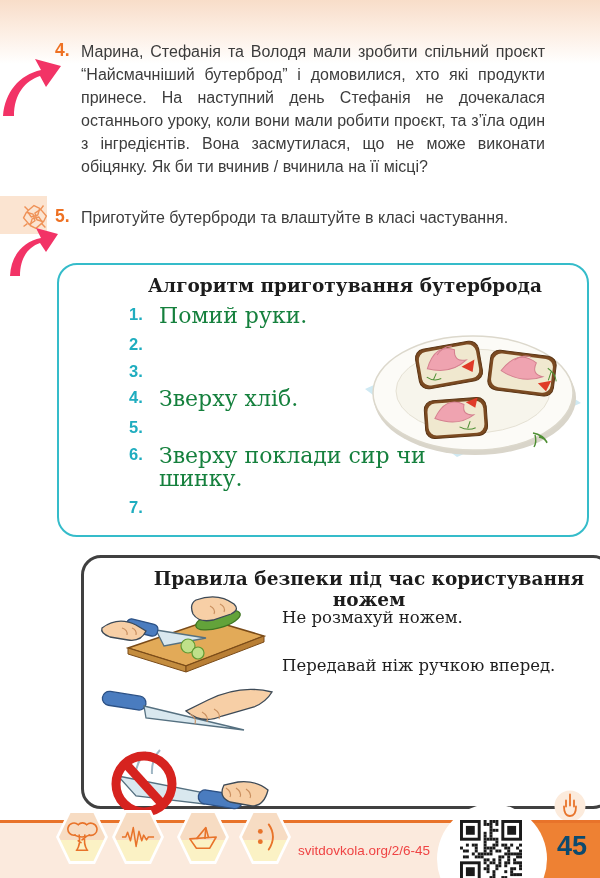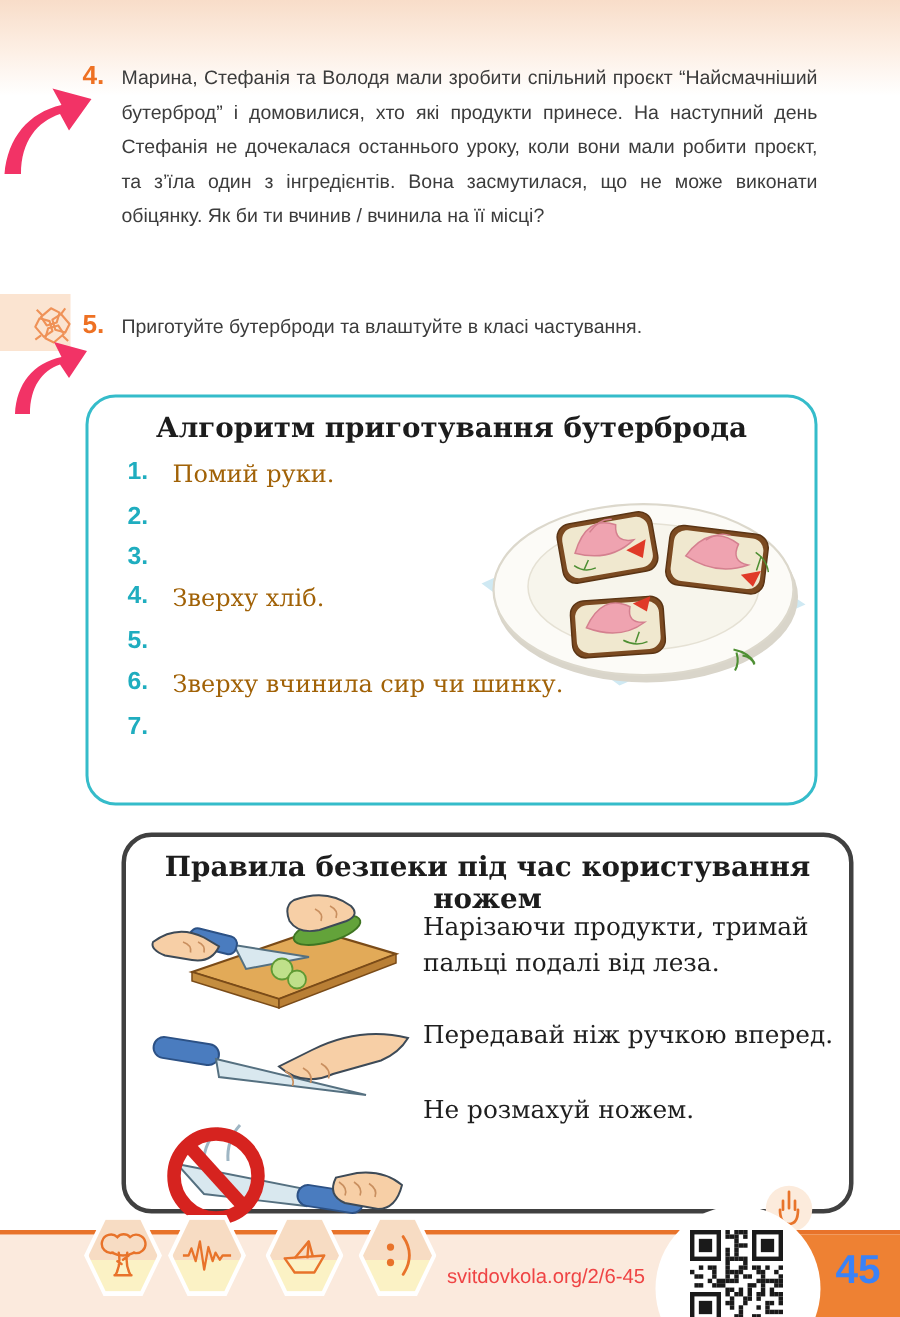--- a/index.html
+++ b/index.html
@@ -7,39 +7,39 @@
     width:600px;height:878px;position:relative;overflow:hidden;
     background:#ffffff;
     font-family:"Liberation Sans",sans-serif;
   }
   .abs{position:absolute;}
   
   .top-grad{left:0;top:0;width:600px;height:64px;
     background:linear-gradient(180deg,#f8ddc9 0%,#fdf0e6 55%,#ffffff 100%);}
   
   .task-num{font-weight:bold;font-size:17.5px;color:#ee7123;width:24px;text-align:left;}
-  .task-text{font-size:13px;line-height:23px;color:#3c3c3c;text-align:justify;}
+  .task-text{font-size:16px;line-height:23px;color:#3c3c3c;text-align:justify;}
   #task4-num{left:55px;top:40px;}
   #task4-text{left:81px;top:40px;width:464px;}
   #task5-num{left:55px;top:206px;}
   #task5-text{left:81px;top:206px;width:464px;}
   .margin-strip{left:0;top:196px;width:47px;height:38px;background:#fbe4d1;}
   
-  .round-box{background:#ffffff;border-radius:20px;}
+  .round-box{background:#ffffff;border-radius:20px;padding-left:44px;}
   #algo-box{left:57px;top:263px;width:484px;height:270px;border:2px solid #35bcca;}
   #safety-box{left:57px;top:555px;width:482px;height:248px;border:3px solid #404040;margin-left:24px;}
   .box-title{font-family:"DejaVu Serif","Liberation Serif",serif;font-weight:bold;
     font-size:18.5px;color:#1c1c1c;text-align:center;margin-top:10px;}
   
   .steps{list-style:none;margin:8px 0 0 0;padding:0 0 0 26px;}
   .steps li{display:flex;margin-bottom:6.5px;}
   .step-n{color:#1fadbf;font-weight:bold;font-size:16.5px;width:30px;flex:0 0 30px;
     font-family:"Liberation Sans",sans-serif;padding-top:1px;}
-  .step-t{font-family:"DejaVu Serif","Liberation Serif",serif;font-size:16px;
-    line-height:23.5px;color:#a16207;max-width:345px;}
+  .step-t{font-family:"DejaVu Serif","Liberation Serif",serif;font-size:22px;
+    line-height:23.5px;color:#15803d;max-width:345px;}
   #photo{right:2px;top:38px;width:224px;height:162px;}
   
   .illus-col{left:14px;top:36px;width:180px;}
   .rules-col{left:198px;top:48px;width:278px;}
   .rule{font-family:"DejaVu Serif","Liberation Serif",serif;font-size:16.5px;
     line-height:24px;color:#1e1e1e;margin:0 0 24px 0;}
   #hand-icon{right:22px;bottom:-18px;width:36px;height:36px;}
   
   .footer-bg{left:0;top:823px;width:600px;height:55px;background:#fbead d;}
   .footer-bg{background:#fbeadd;}
@@ -52,21 +52,21 @@
     background:linear-gradient(180deg,#f7dcc3 0%,#f7dcc3 56%,#fbf2c5 56%,#fbf2c5 100%);
     display:flex;align-items:center;justify-content:center;}
   #hex1{left:56px;top:810px;} #hex2{left:112px;top:810px;}
   #hex3{left:177px;top:810px;} #hex4{left:239px;top:810px;}
   .footer-url{left:230px;top:843px;width:200px;text-align:right;
     font-size:13.5px;color:#ef4444;}
   .qr-circle{left:437px;top:804px;width:110px;height:110px;border-radius:50%;background:#ffffff;}
   #qr{left:460px;top:820px;width:62px;height:62px;}
   .page-badge{left:518px;top:823px;width:82px;height:55px;background:#ee8133;}
   .page-num{left:544px;top:831px;width:56px;text-align:center;
-    font-size:27px;font-weight:bold;color:#3b82f6;}
+    font-size:27px;font-weight:bold;color:#0c4a6e;}
   svg{display:block;}
 </style>
 </head>
 <body>
 
 <div class="abs top-grad"></div>
 
 <div class="abs task-num" id="task4-num">4.</div>
 <div class="abs task-text" id="task4-text">Марина, Стефанія та Володя мали зробити спільний проєкт “Найсмачніший бутерброд” і домовилися, хто які продукти принесе. На наступний день Стефанія не дочекалася останнього уроку, коли вони мали робити проєкт, та з’їла один з інгредієнтів. Вона засмутилася, що не може виконати обіцянку. Як би ти вчинив / вчинила на її місці?</div>
 <svg class="abs" style="left:1px;top:56px" width="62" height="62" viewBox="0 0 62 62">
@@ -102,21 +102,21 @@
       </li>
     <li>
         <span class="step-n">4.</span>
         <span class="step-t">Зверху хліб.</span>
       </li>
     <li>
         <span class="step-n">5.</span>
       </li>
     <li>
         <span class="step-n">6.</span>
-        <span class="step-t">Зверху вчинила сир чи шинку.</span>
+        <span class="step-t">Зверху поклади сир чи шинку.</span>
       </li>
     <li>
         <span class="step-n">7.</span>
       </li>
   </ol>
 
   <svg class="abs" id="photo" viewBox="0 0 224 162">
     <polygon points="4,86 120,34 220,100 96,154" fill="#cfe9f3"></polygon>
     <ellipse cx="114" cy="95" rx="101" ry="57" fill="#d9d5ca"></ellipse>
     <ellipse cx="112" cy="90" rx="100" ry="57" fill="#fcfbf7" stroke="#dcd8cc" stroke-width="1.5"></ellipse>
@@ -191,23 +191,22 @@
           <rect x="100" y="46" width="44" height="14" rx="7" fill="#4a7cbf" stroke="#2c5185" stroke-width="1.3"></rect>
         </g>
       <path d="M170 44 q-12-10-30-8 l-14 3 q-6 12 6 17 l22 4 q12 0 16-16z" fill="#f7cfa6" stroke="#3d4a57" stroke-width="1.3"></path>
       <path d="M128 42 q6 4 4 9 M138 42 q6 4 4 9 M148 43 q6 4 4 9" fill="none" stroke="#c98f5f" stroke-width="1.1"></path>
       <circle cx="46" cy="38" r="28" fill="none" stroke="#d6231f" stroke-width="9"></circle>
       <line x1="27" y1="17" x2="66" y2="60" stroke="#d6231f" stroke-width="9"></line>
     </svg>
   </div>
 
   <div class="abs rules-col">
-    <p class="rule">Нарізаючи продукти, тримай пальці подалі від леза.</p>
+    <p class="rule">Не розмахуй ножем.</p>
     <p class="rule" style="margin-bottom:26px">Передавай ніж ручкою вперед.</p>
-    <p class="rule">Не розмахуй ножем.</p>
   </div>
 
   <svg class="abs" id="hand-icon" viewBox="0 0 36 36">
     <circle cx="18" cy="18" r="15.5" fill="#fcebdc"></circle>
     <path d="M18 6.5 v11 M14 12.5 v6 M22 12.5 v6 M12 18.5 c0 6 2 9.5 6 9.5 s6-3.5 6-9.5" stroke="#e8742b" stroke-width="1.8" fill="none" stroke-linecap="round"></path>
   </svg>
 </div>
 
 <div class="abs footer-bg"></div>
 <div class="abs footer-line"></div>

